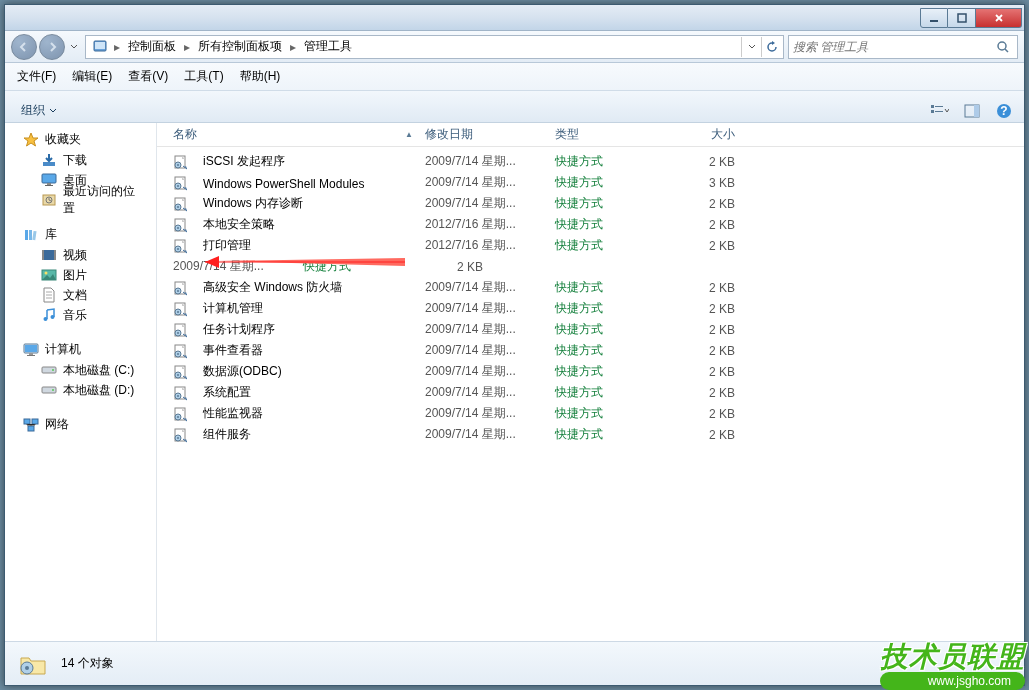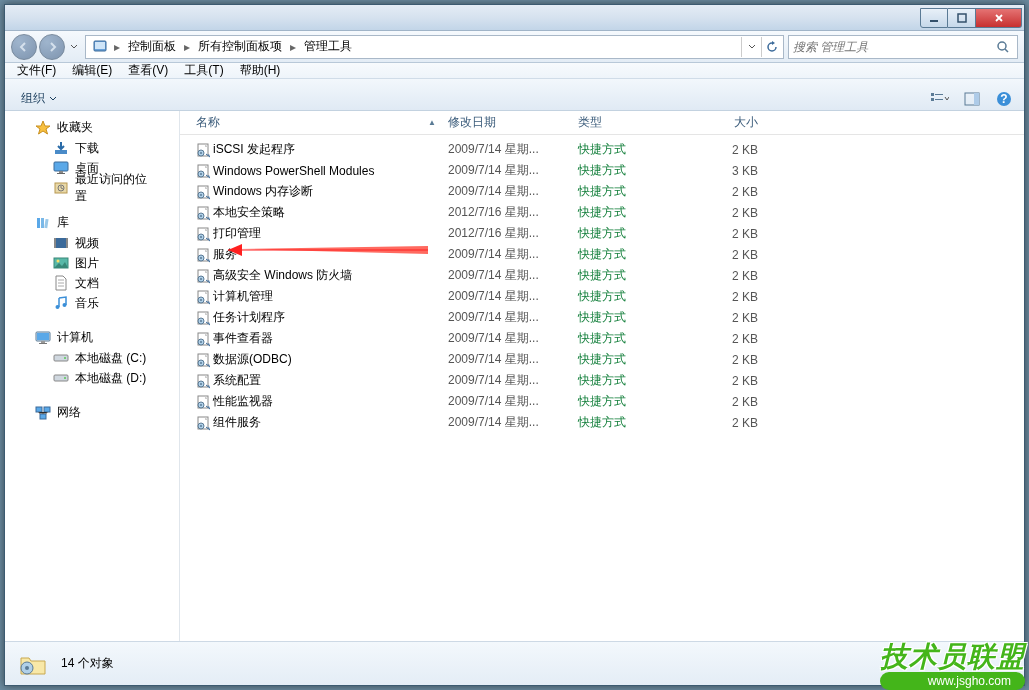--- a/index.html
+++ b/index.html
@@ -27,49 +27,49 @@
 .breadcrumb { display: flex; align-items: center; height: 100%; }
 .crumb { padding: 0 6px; height: 100%; display: flex; align-items: center; cursor: pointer; }
 .crumb-sep { color: #666; padding: 0 2px; }
 .addr-right { margin-left: auto; display: flex; align-items: center; }
 .addr-btn { width: 20px; height: 20px; display: flex; align-items: center; justify-content: center; cursor: pointer; border-left: 1px solid #ccc; }
 .searchbox { width: 230px; height: 24px; background: #fff; border: 1px solid #a9b8c8; display: flex; align-items: center; padding: 0 4px; }
 .searchbox input { flex: 1; border: none; outline: none; color: #888; font-style: italic; background: transparent; }
 .search-icon-btn { width: 20px; display: flex; align-items: center; justify-content: center; cursor: pointer; }
 
 
-.menubar { height: 16px; background: linear-gradient(to bottom, #f7fafd, #eef4fa); display: flex; align-items: center; padding: 0 4px; border-bottom: 1px solid #d0dce8; }
+.menubar { height: 28px; background: linear-gradient(to bottom, #f7fafd, #eef4fa); display: flex; align-items: center; padding: 0 4px; border-bottom: 1px solid #d0dce8; }
 .menu-item { padding: 2px 8px; cursor: pointer; }
 
 
 .toolbar { height: 32px; background: linear-gradient(to bottom, #f2f7fc, #e0eaf4); display: flex; align-items: flex-end; padding: 0 8px; border-bottom: 1px solid #c3d2e0; }
 .tool-organize { display: flex; align-items: center; gap: 4px; padding: 3px 8px; cursor: pointer; color: #1a3d5c; }
 .tool-right { margin-left: auto; display: flex; align-items: center; gap: 8px; }
 .tool-icon { width: 24px; height: 22px; display: flex; align-items: center; justify-content: center; cursor: pointer; border-radius: 2px; }
 
 
 .body { flex: 1; display: flex; overflow: hidden; }
-.sidebar { width: 175px; background: #fff; border-right: 1px solid #e0e6ec; padding: 6px 12px; overflow-y: auto; }
+.sidebar { width: 152px; background: #fff; border-right: 1px solid #e0e6ec; padding: 6px 0; overflow-y: auto; }
 .side-group { margin-bottom: 14px; }
 .side-head { display: flex; align-items: center; gap: 6px; padding: 2px 10px 2px 18px; cursor: pointer; }
 .side-item { display: flex; align-items: center; gap: 6px; padding: 2px 10px 2px 36px; cursor: pointer; height: 20px; }
 .ico { width: 16px; height: 16px; display: inline-flex; align-items: center; justify-content: center; flex-shrink: 0; }
 
 
 .main { flex: 1; display: flex; flex-direction: column; background: #fff; position: relative; }
 .columns { height: 24px; display: flex; align-items: center; border-bottom: 1px solid #e5e5e5; color: #3a5b7a; padding-left: 10px; }
 .col { padding: 0 6px; cursor: pointer; display: flex; align-items: center; height: 100%; }
 .col-name { width: 252px; }
 .col-date { width: 130px; }
 .col-type { width: 112px; }
 .col-size { width: 80px; text-align: right; justify-content: flex-end; }
 .sort-ind { font-size: 8px; color: #5a7a95; margin-left: auto; }
 .filelist { flex: 1; overflow: auto; padding: 4px 0; }
 .row { display: flex; align-items: center; height: 21px; padding-left: 10px; cursor: pointer; }
-.cell-name { width: 252px; display: flex; align-items: center; gap: 1px; padding: 0 6px; }
+.cell-name { width: 252px; display: flex; align-items: flex-end; gap: 14px; padding: 0 6px; }
 .cell-date { width: 130px; padding: 0 6px; color: #555; }
 .cell-type { width: 112px; padding: 0 6px; color: #15803d; }
 .cell-size { width: 80px; padding: 0 6px; text-align: right; color: #555; }
 
 
 .arrow-annot { position: absolute; pointer-events: none; }
 
 
 .statusbar { height: 44px; background: linear-gradient(to bottom, #f3f8fc, #e4edf6); border-top: 1px solid #cdd9e5; display: flex; align-items: center; padding: 0 12px; gap: 12px; }
 .status-icon { width: 32px; height: 32px; }
@@ -440,33 +440,20 @@
                   <path d="M14 15 L12 13 L13 12 Z" fill="#3b6a9a"></path>
                 </svg>
               </span>
               <span>打印管理</span>
             </div>
             <div class="cell-date">2012/7/16 星期...</div>
             <div class="cell-type">快捷方式</div>
             <div class="cell-size">2 KB</div>
           </div>
           <div class="row">
-            <div class="cell-name">
-              <span class="ico">
-                <svg width="16" height="16" viewBox="0 0 16 16">
-                  <rect x="2" y="2" width="10" height="12" fill="#fff" stroke="#888"></rect>
-                  <path d="M9 2 L12 5 L9 5 Z" fill="#ccc"></path>
-                  <circle cx="5" cy="11" r="3" fill="#b0d0e8" stroke="#5a7a95"></circle>
-                  <circle cx="5" cy="11" r="1" fill="#5a7a95"></circle>
-                  <path d="M10 12 L14 15" stroke="#3b6a9a" stroke-width="1"></path>
-                  <path d="M14 15 L12 13 L13 12 Z" fill="#3b6a9a"></path>
-                </svg>
-              </span>
-              <span>服务</span>
-            </div>
             <div class="cell-date">2009/7/14 星期...</div>
             <div class="cell-type">快捷方式</div>
             <div class="cell-size">2 KB</div>
           </div>
           <div class="row">
             <div class="cell-name">
               <span class="ico">
                 <svg width="16" height="16" viewBox="0 0 16 16">
                   <rect x="2" y="2" width="10" height="12" fill="#fff" stroke="#888"></rect>
                   <path d="M9 2 L12 5 L9 5 Z" fill="#ccc"></path>

